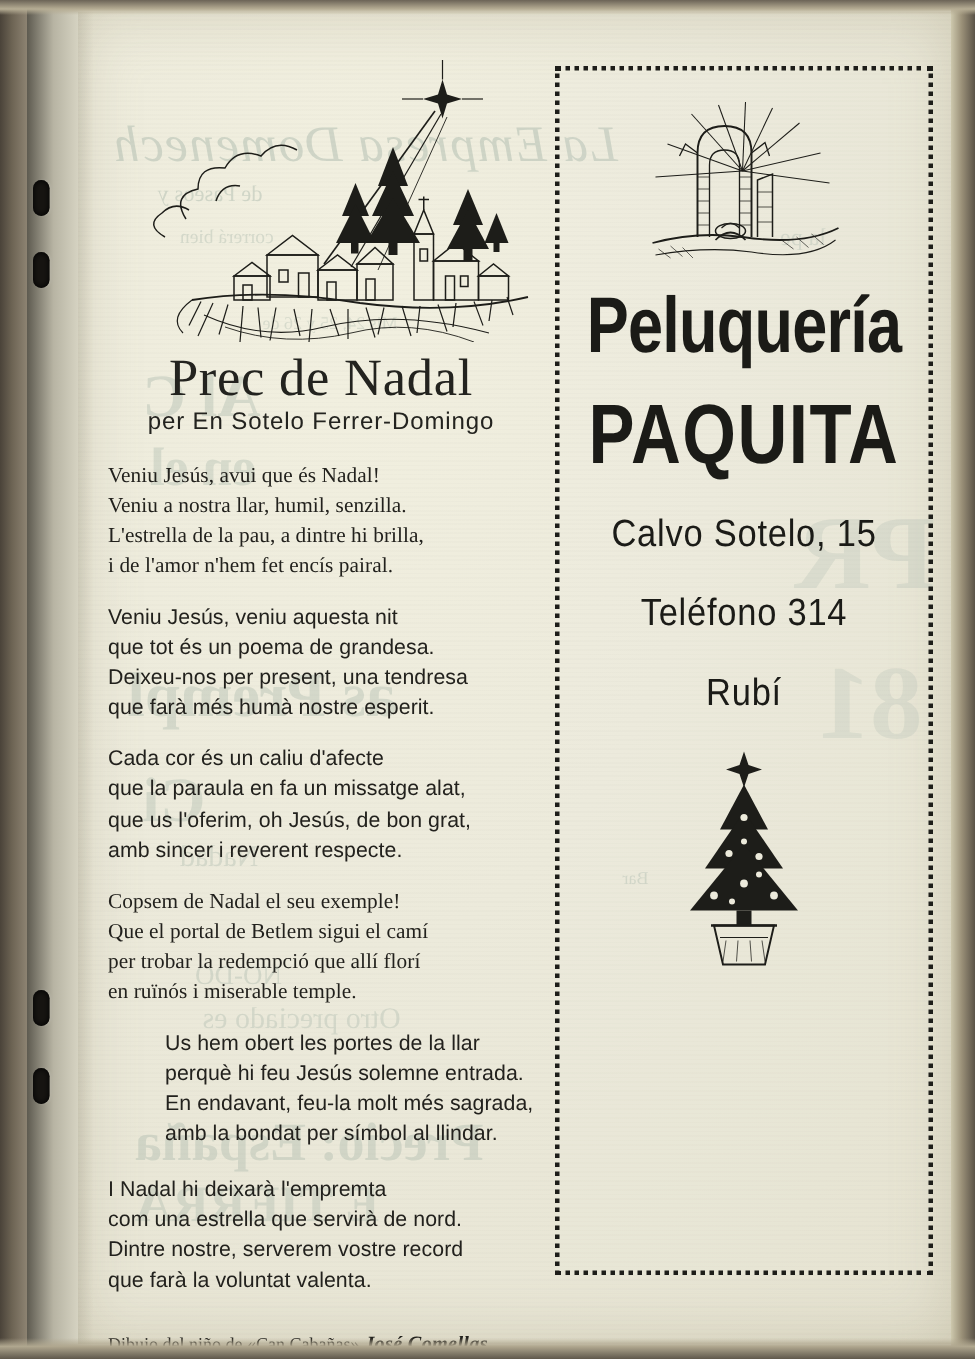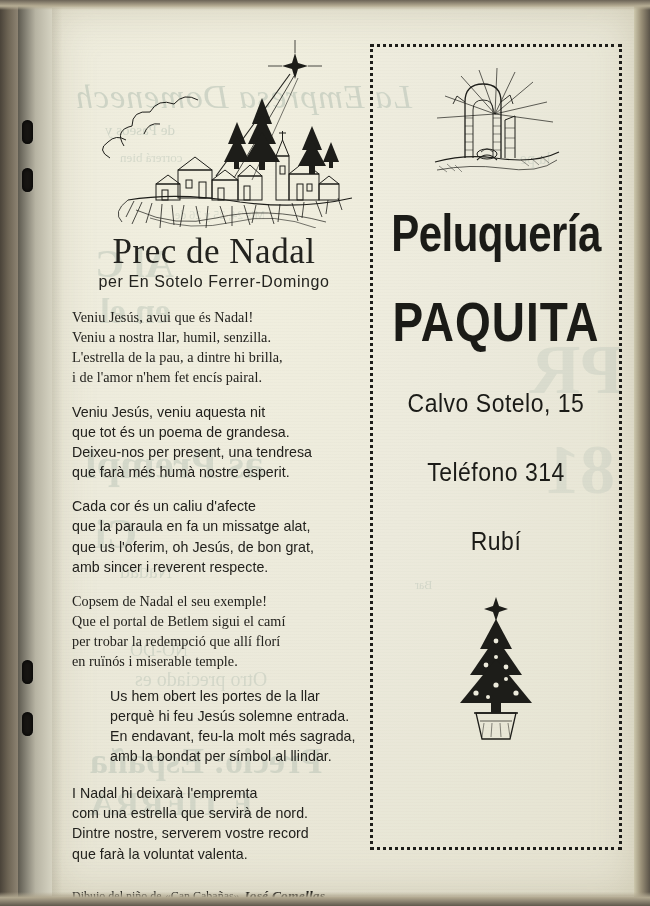--- a/index.html
+++ b/index.html
@@ -184,21 +184,20 @@
     border: 3px dotted #1d1d19;
     background: rgba(255,255,255,0.04);
   }
   .ad-inner {
     position: absolute;
     inset: 5px;
     border: 0;
     display: flex;
     flex-direction: column;
     align-items: center;
-    gap: 16px;
   }
   .ad-vignette {
     margin-top: 10px;
     width: 150px; height: 128px;
     position: relative;
   }
   .ad-name1, .ad-name2 {
     font-family: "Liberation Sans", sans-serif;
     font-weight: bold;
     color: #1b1b17;

